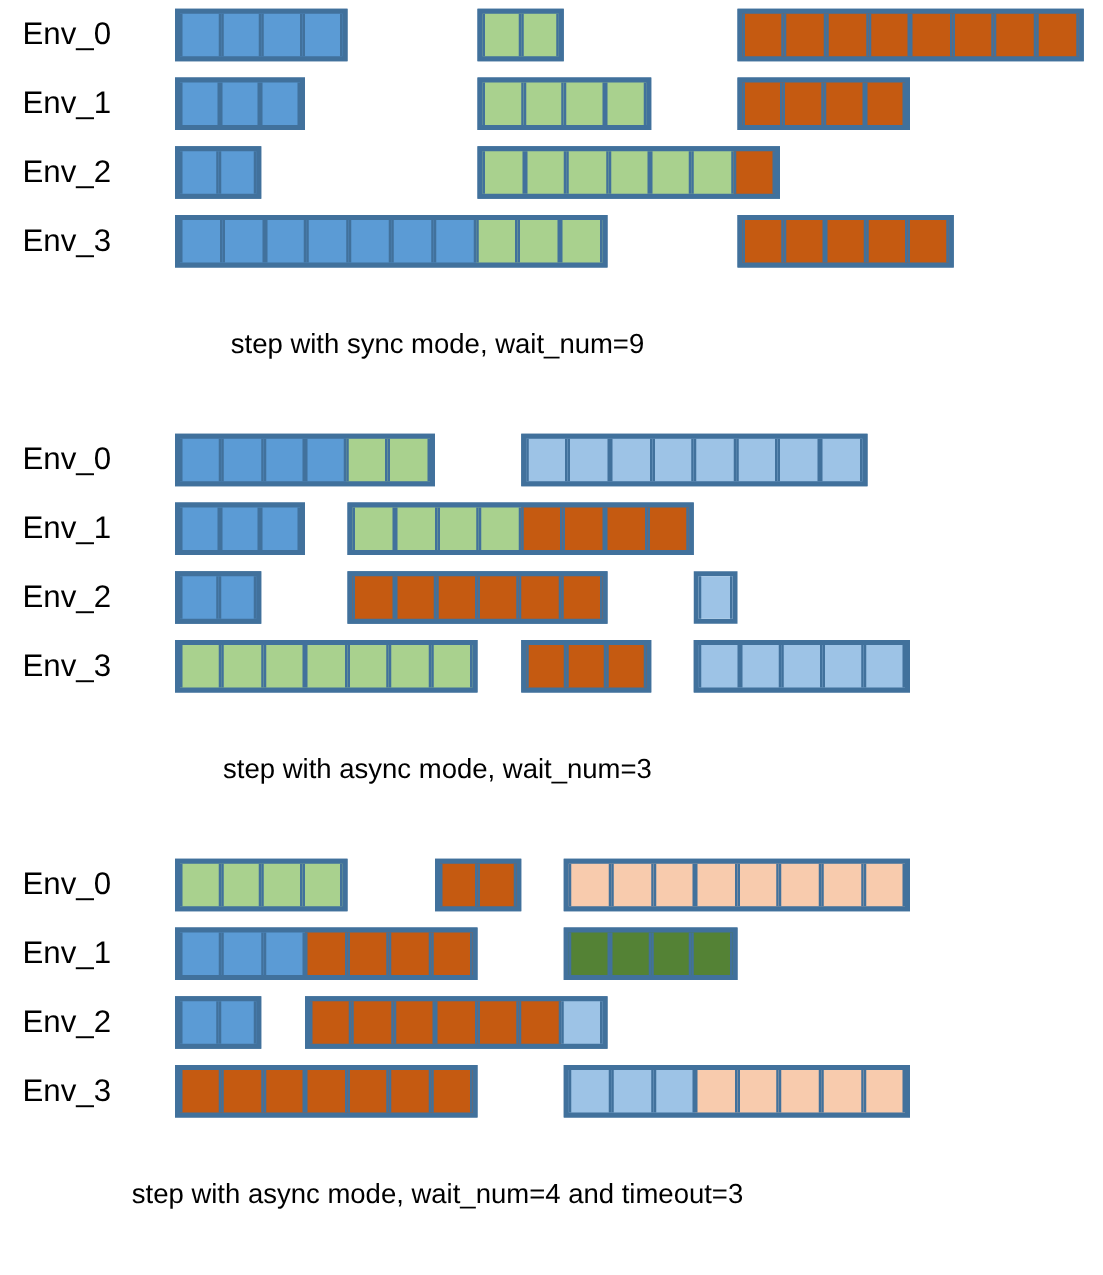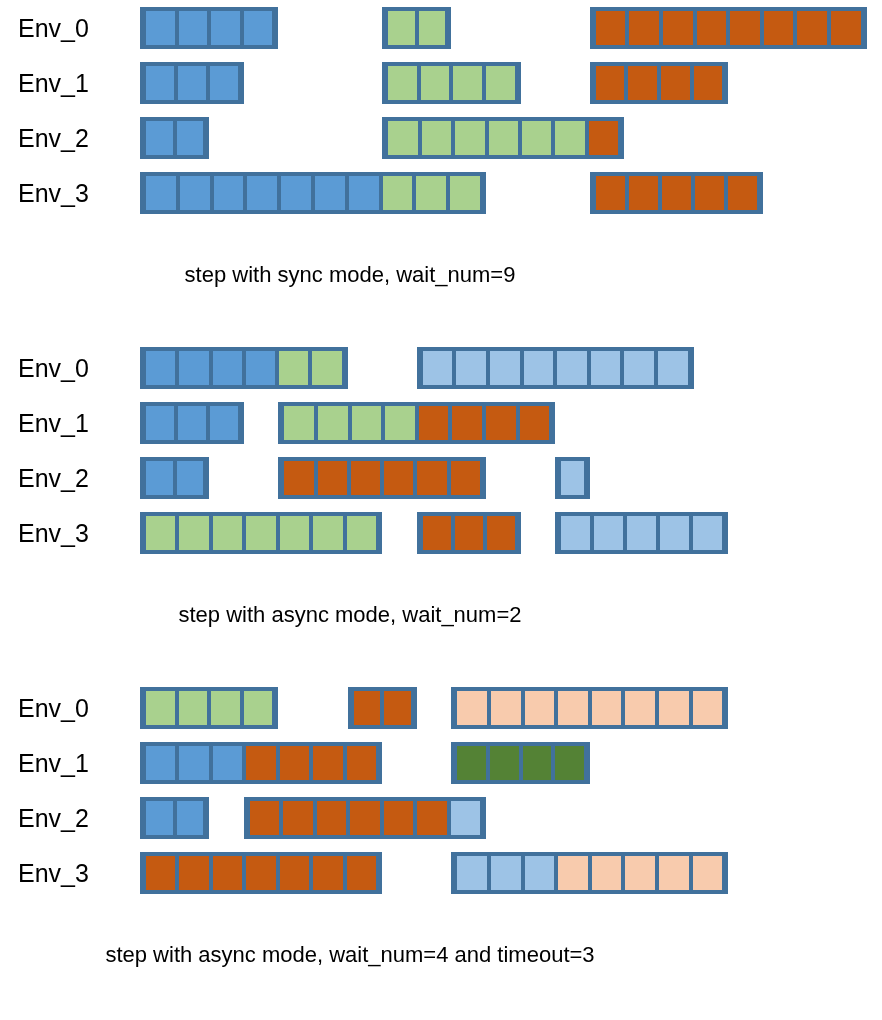--- a/index.html
+++ b/index.html
@@ -279,21 +279,21 @@
             <div class="run" style="left: 555.2px; width: 173px; height: 42px;">
               <div class="cell c-lightblue" style="width: 20%;"></div>
               <div class="cell c-lightblue" style="width: 20%;"></div>
               <div class="cell c-lightblue" style="width: 20%;"></div>
               <div class="cell c-lightblue" style="width: 20%;"></div>
               <div class="cell c-lightblue" style="width: 20%;"></div>
             </div>
           </div>
         </div>
       </div>
-      <div class="caption" style="margin-top: 42px;">step with async mode, wait_num=2</div>
+      <div class="caption" style="margin-top: 42px;">step with async mode, wait_num=3</div>
     </div>
     <div class="panel" style="position: absolute; left: 0px; top: 680px;">
       <div class="rows">
         <div class="row" style="height: 55px;">
           <div class="row-label">Env_0</div>
           <div class="track">
             <div class="run" style="left: 140px; width: 138.4px; height: 42px;">
               <div class="cell c-green" style="width: 25%;"></div>
               <div class="cell c-green" style="width: 25%;"></div>
               <div class="cell c-green" style="width: 25%;"></div>

